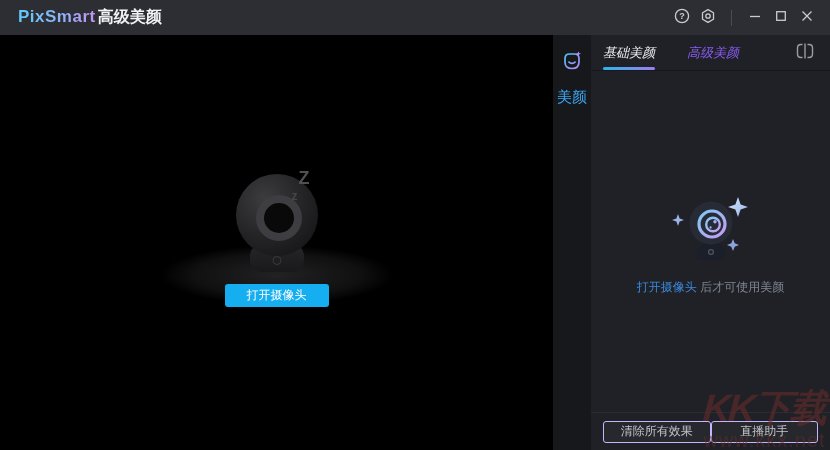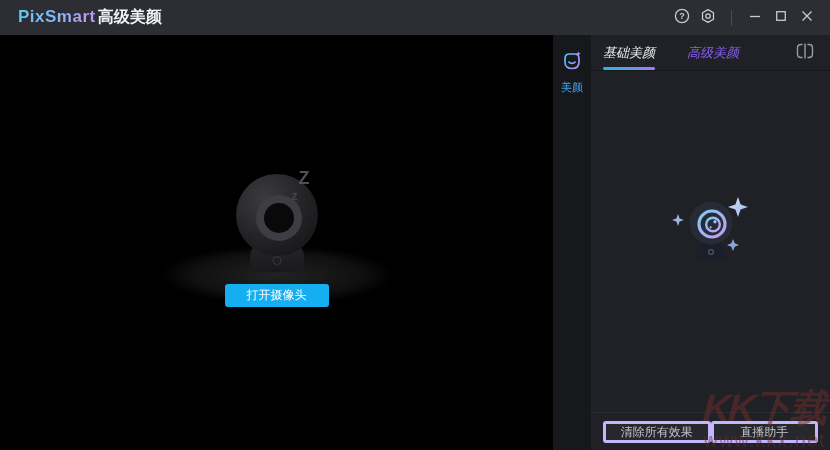--- a/index.html
+++ b/index.html
@@ -38,41 +38,41 @@
   .cam-lens { position:absolute; top:21px; left:20px; width:46px; height:46px; border-radius:50%;
     border:8px solid #3e3e42; background:#09090a; }
   .cam-z1 { position:absolute; top:10px; left:142px; font-size:18px; font-weight:700; color:#505054; }
   .cam-z2 { position:absolute; top:31px; left:135px; font-size:12px; font-weight:700; color:#464649; }
   .open-cam-btn { position:absolute; top:249px; left:50%; transform:translateX(-50%); width:104px; height:23px;
     background:#15aef0; border:none; border-radius:3px; color:#fff; font-size:12px; cursor:pointer;
     font-family:"Liberation Sans",sans-serif; }
 
   
   .rail-item { width:100%; display:flex; flex-direction:column; align-items:center; padding:6px 0 8px; cursor:pointer; }
-  .rail-item .rail-label { font-size:11px; margin-top:3px; color:#7f838b; }
+  .rail-item .rail-label { font-size:15px; margin-top:11px; color:#7f838b; }
   .rail-item.active .rail-label { color:#3aa6f0; }
 
   
   .tabs { height:36px; display:flex; align-items:center; padding:0 14px 0 12px; border-bottom:1px solid #17181c;font-style:italic; }
   .tab { position:relative; height:36px; display:flex; align-items:center; font-size:13px; color:#8b5cf6; cursor:pointer; margin-right:32px; }
   .tab.active { color:#eef0f2; }
   .tab.active::after { content:""; position:absolute; left:0; right:0; bottom:1px; height:3px; border-radius:2px;
     background:linear-gradient(90deg,#2bb6e9,#9d7df0); }
   .tabs-spacer { flex:1; }
   .compare-btn { width:22px; height:22px; display:flex; align-items:center; justify-content:center; cursor:pointer; }
 
   
   .empty-state { position:absolute; top:158px; left:0; right:0; display:flex; flex-direction:column; align-items:center; }
   .empty-hint { margin-top:10px; font-size:12px; color:#7f8490; }
   .empty-hint .hint-link { color:#3c89db; cursor:pointer; }
 
   
   .panel-footer { position:absolute; left:0; right:0; bottom:0; height:38px; display:flex; align-items:center;
     justify-content:space-between; padding:0 12px; border-top:1px solid #2a2c31; }
-  .footer-btn { width:112px; height:22px; background:#26282d; border:3px solid #c4b5fd; border-radius:3px;
+  .footer-btn { width:112px; height:22px; background:#26282d; border:1px solid #c4b5fd; border-radius:3px;
     color:#c2c5cb; font-size:12px; cursor:pointer; font-family:"Liberation Sans",sans-serif; }
 
   
   .watermark { position:absolute; right:4px; bottom:0; z-index:5; text-align:center; pointer-events:none; }
   .wm-logo { font-size:38px; font-weight:bold; font-style:italic; letter-spacing:-2px; line-height:1.1;
     color:rgba(108,46,43,0.55); transform:skewX(-4deg); }
   .wm-url { font-size:20px; font-weight:normal; letter-spacing:1px; color:rgba(100,46,44,0.5); line-height:1; }
 </style>
 </head>
 <body>
@@ -195,20 +195,23 @@
             <circle cx="46" cy="30" r="21.5" fill="#262b36"></circle>
             <circle cx="47" cy="31" r="13" fill="none" stroke="url(#gCam)" stroke-width="3.2"></circle>
             <circle cx="48" cy="31.5" r="6.8" fill="none" stroke="url(#gCam)" stroke-width="2.4"></circle>
             <circle cx="50" cy="28.8" r="1.7" fill="url(#gCam)"></circle>
             <circle cx="45.6" cy="34.4" r="1.1" fill="url(#gCam)"></circle>
             <path d="M73 4 L75.6 11.4 L83 14 L75.6 16.6 L73 24 L70.4 16.6 L63 14 L70.4 11.4 Z" fill="url(#gStar)"></path>
             <path d="M13 21 L14.6 25.4 L19 27 L14.6 28.6 L13 33 L11.4 28.6 L7 27 L11.4 25.4 Z" fill="#9db4ea"></path>
             <path d="M68 46 L69.7 50.3 L74 52 L69.7 53.7 L68 58 L66.3 53.7 L62 52 L66.3 50.3 Z" fill="#8ca4dd"></path>
           </svg>
         </span>
+        <div class="empty-hint">
+          <span class="hint-link">打开摄像头</span><span> 后才可使用美颜</span>
+        </div>
       </div>
 
       <div class="panel-footer">
         <button class="footer-btn">清除所有效果</button>
         <button class="footer-btn">直播助手</button>
       </div>
 
       <div class="watermark">
         <div class="wm-logo">KK下载</div>
         <div class="wm-url">www.kkx.net</div>

